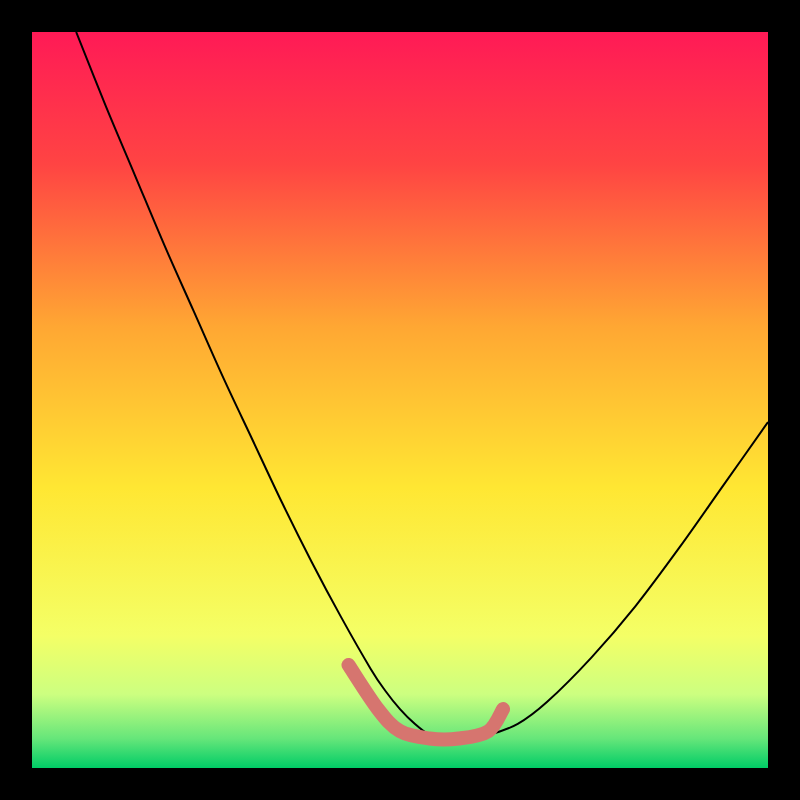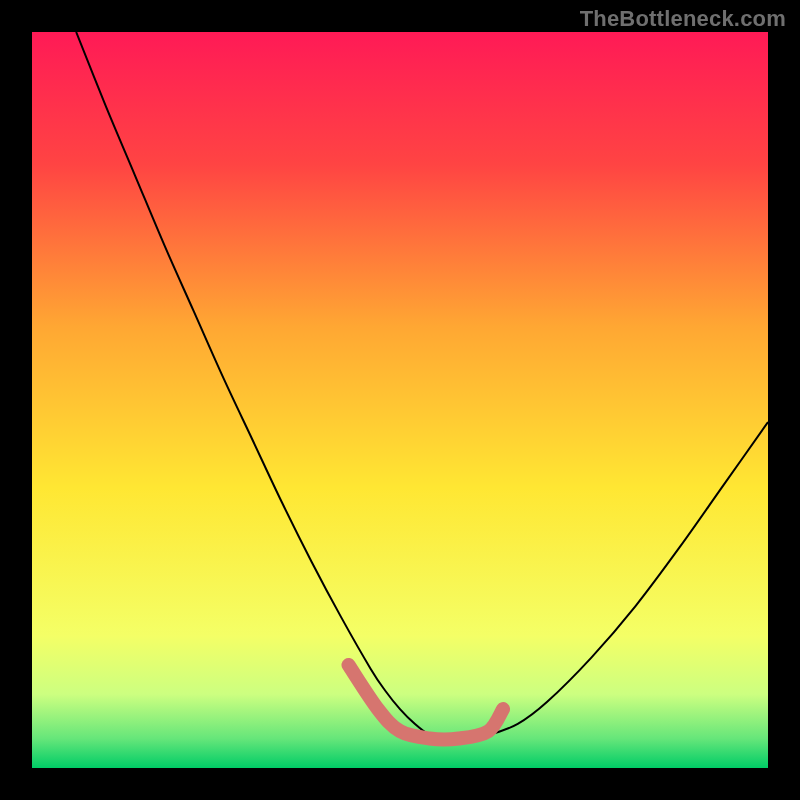--- a/index.html
+++ b/index.html
@@ -53,14 +53,13 @@
             <stop offset="90%" stop-color="#ccff80"></stop>
             <stop offset="96%" stop-color="#66e67a"></stop>
             <stop offset="100%" stop-color="#00cc66"></stop>
           </linearGradient>
       </defs>
       <rect id="bg-rect" x="0" y="0" width="736" height="736" fill="url(#bg-grad)"></rect>
       <path id="curve-main" fill="none" d="M44.16 0 C49.06666666666666 12.266666666666671 63.786666666666676 49.68000000000002 73.60000000000001 73.60000000000002 C83.41333333333334 97.52000000000002 93.22666666666667 120.21333333333331 103.04 143.51999999999998 C112.85333333333334 166.82666666666665 122.66666666666666 190.74666666666673 132.48 213.44000000000005 C142.29333333333332 236.13333333333338 152.10666666666665 257.6 161.92 279.68 C171.73333333333332 301.76 181.54666666666668 324.45333333333326 191.36 345.91999999999996 C201.17333333333335 367.38666666666666 210.98666666666665 387.62666666666667 220.79999999999998 408.48 C230.61333333333332 429.33333333333337 240.42666666666668 450.8 250.24 471.04 C260.05333333333334 491.28000000000003 269.8666666666667 510.90666666666664 279.68 529.92 C289.49333333333334 548.9333333333333 299.3066666666667 567.3333333333334 309.12 585.12 C318.93333333333334 602.9066666666666 331.2 624.3733333333333 338.56 636.64 C345.92 648.9066666666666 348.37333333333333 651.9733333333334 353.28 658.72 C358.1866666666666 665.4666666666667 363.0933333333333 671.6 368 677.12 C372.9066666666667 682.64 377.81333333333333 687.5466666666667 382.72 691.84 C387.6266666666667 696.1333333333333 392.5333333333334 700.4266666666667 397.44000000000005 702.88 C402.3466666666667 705.3333333333333 407.2533333333334 705.9466666666666 412.16 706.56 C417.06666666666666 707.1733333333333 419.52 707.1733333333333 426.88 706.56 C434.24 705.9466666666666 446.50666666666666 705.3333333333333 456.32 702.88 C466.1333333333333 700.4266666666667 475.9466666666667 697.36 485.76000000000005 691.84 C495.5733333333334 686.32 502.9333333333333 680.8 515.1999999999999 669.76 C527.4666666666666 658.72 544.64 641.5466666666666 559.36 625.6 C574.08 609.6533333333334 588.8 592.48 603.52 574.08 C618.24 555.6800000000001 632.9599999999999 535.44 647.68 515.2 C662.4 494.96000000000004 677.1199999999999 473.49333333333334 691.8399999999999 452.64 C706.56 431.78666666666663 728.64 400.5066666666667 736 390.08000000000004 " stroke="#000000" stroke-width="2"></path>
       <path id="curve-hl" fill="none" d="M316.48 632.96 C321.38666666666666 640.32 337.3333333333333 666.08 345.91999999999996 677.12 C354.5066666666666 688.16 359.4133333333333 694.2933333333334 368 699.2 C376.5866666666667 704.1066666666667 387.6266666666667 705.3333333333333 397.44000000000005 706.56 C407.2533333333334 707.7866666666666 417.06666666666666 707.7866666666666 426.88 706.56 C436.6933333333333 705.3333333333333 448.96 704.1066666666667 456.32 699.2 C463.68 694.2933333333334 468.5866666666667 680.8 471.04 677.12 " stroke="#d6756f" stroke-width="14" stroke-linecap="round" stroke-linejoin="round"></path>
     </svg>
   </div>
-  <div class="watermark">TheBottleneck.com</div>
 </div>
 
 </body></html>

